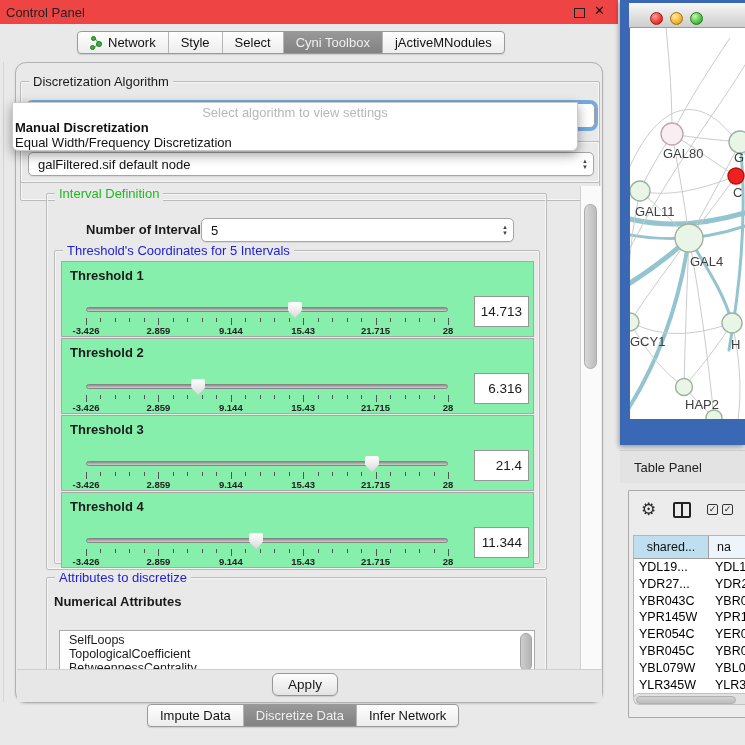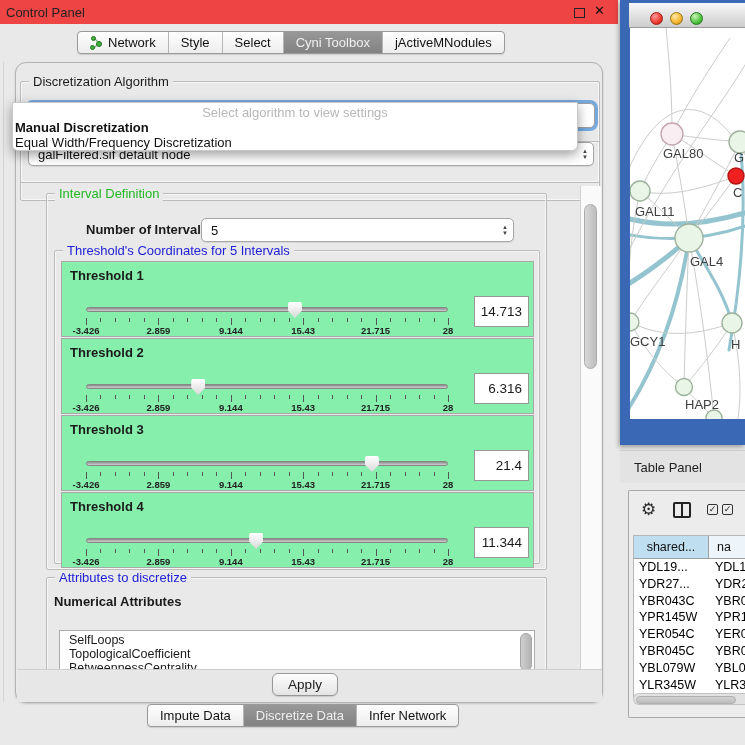--- a/index.html
+++ b/index.html
@@ -61,21 +61,21 @@
   #algo-popup .opt.first { font-weight:bold; }
 
   
   #tabledata-group { left:4px; top:78px; width:580px; height:42px; }
   .combo { position:absolute; background:#fff; border:1px solid #a6a6a6; border-radius:5px;
     display:flex; align-items:center; font-size:13px; color:#111;
     box-shadow:0 1px 1px rgba(0,0,0,.08); }
   .combo .val { padding-left:9px; flex:1; white-space:nowrap; overflow:hidden; }
   .updown { display:flex; flex-direction:column; align-items:center; justify-content:center;
     width:16px; line-height:5px; font-size:6px; color:#444; gap:1px; }
-  #tabledata-combo { left:7px; top:0; width:566px; height:24px; }
+  #tabledata-combo { left:7px; top:10px; width:566px; height:24px; }
 
   
   #scroll-area { left:1px; top:123px; width:585px; height:483px; overflow:hidden; }
   #vscroll-track { left:563px; top:0px; width:21px; height:483px; background:#fafafa;
     border-left:1px solid #d0d0d0; }
   #vscroll-thumb { left:3px; top:18px; width:13px; height:165px; border-radius:7px;
     background:linear-gradient(90deg,#d8d8d8,#bdbdbd); border:1px solid #ababab; }
 
   
   #interval-group { left:29px; top:7px; width:501px; height:377px; }

